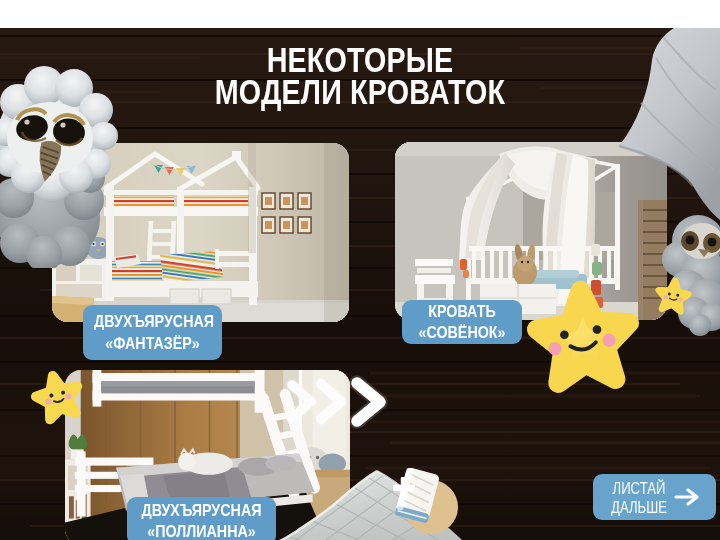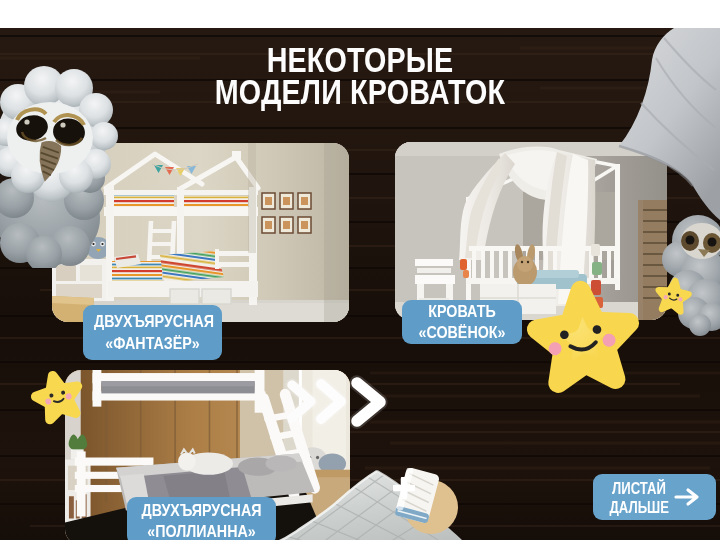--- a/index.html
+++ b/index.html
@@ -555,21 +555,21 @@
       <rect x="8" y="42" width="34" height="10" rx="4" fill="#7fa9c6"></rect>
       <path d="M10 47 h30" stroke="#eef3f6" stroke-width="1.6"></path>
       <rect x="8" y="2" width="7" height="44" rx="3" fill="#ffffff" opacity=".65"></rect>
     </g>
   </svg>
 
   <svg class="abs" style="left:393px;top:449px;" width="22" height="22" viewBox="0 0 22 22">
     <path d="M11 2 V20 M2 11 H20" stroke="#fff" stroke-width="6.5" stroke-linecap="round"></path>
   </svg>
 
-  <div class="abs" style="left:593px;top:446px;width:123px;height:46px;background:#68a3cc;border-radius:9px;color:#fff;font-weight:bold;font-size:16px;line-height:19px;">
+  <div class="abs" style="left:593px;top:446px;width:123px;height:46px;background:#68a3cc;border-radius:9px;color:#fff;font-weight:normal;font-size:16px;line-height:19px;">
     <div style="position:absolute;left:10px;top:5px;width:72px;text-align:center;">
         <div class="cond">ЛИСТАЙ</div>
         <div class="cond">ДАЛЬШЕ</div>
       </div>
     <svg style="position:absolute;left:80px;top:10px;" width="36" height="26" viewBox="0 0 36 26">
       <path d="M3 13 H22 M15 6 L24 13 L15 20" fill="none" stroke="#fff" stroke-width="3.2" stroke-linecap="round" stroke-linejoin="round"></path>
     </svg>
   </div>
 
 </div>

